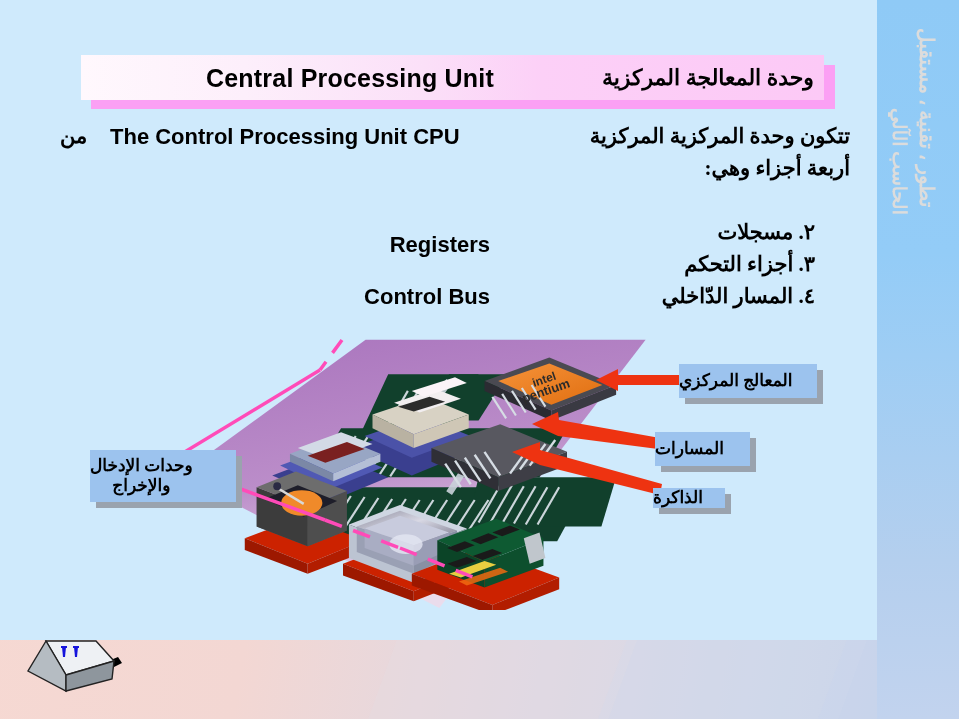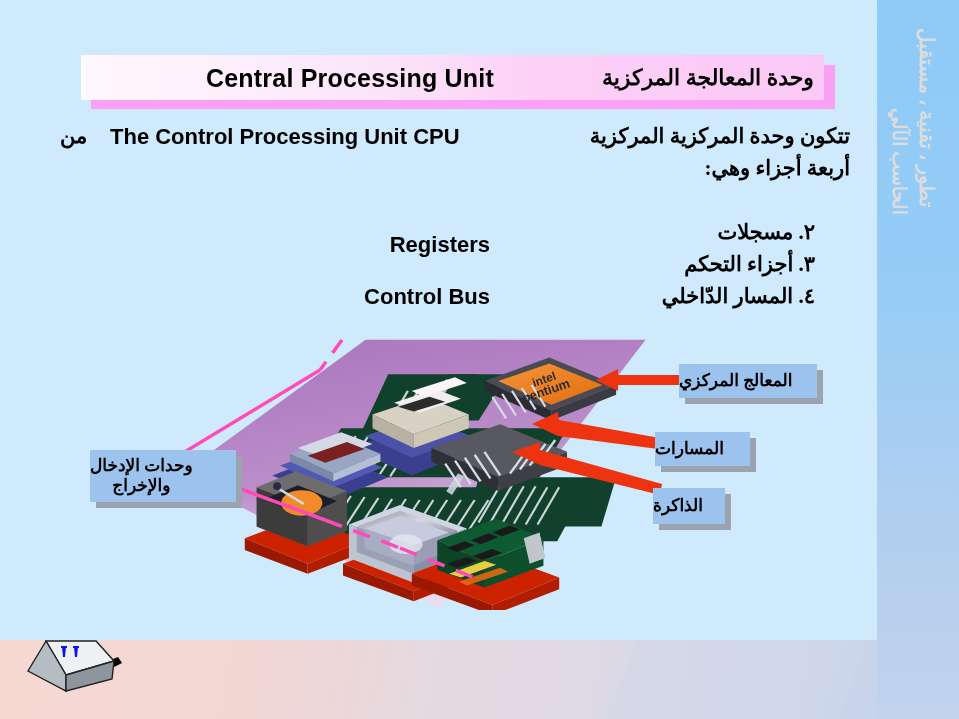--- a/index.html
+++ b/index.html
@@ -113,21 +113,21 @@
     font-family:"Liberation Serif",serif;
     font-weight:bold;
     direction:rtl;
     display:flex;align-items:center;justify-content:flex-end;
     text-align:center;
     box-shadow:6px 6px 0 #9aa3ae;
     line-height:1.15;
   }
   #co-cpu{left:679px;top:364px;width:138px;height:34px;font-size:17px;}
   #co-bus{left:655px;top:432px;width:95px;height:34px;font-size:17px;}
-  #co-mem{left:653px;top:488px;width:72px;height:36px;font-size:17px;}
+  #co-mem{left:653px;top:488px;width:72px;height:20px;font-size:17px;}
   #co-io{left:52px;top:450px;width:146px;height:52px;font-size:17px;margin-left:38px;}
 
   
   .arrow{position:absolute;}
 
   
   #keycap{position:absolute;left:22px;top:627px;width:110px;height:78px;}
 </style>
 </head>
 <body>

